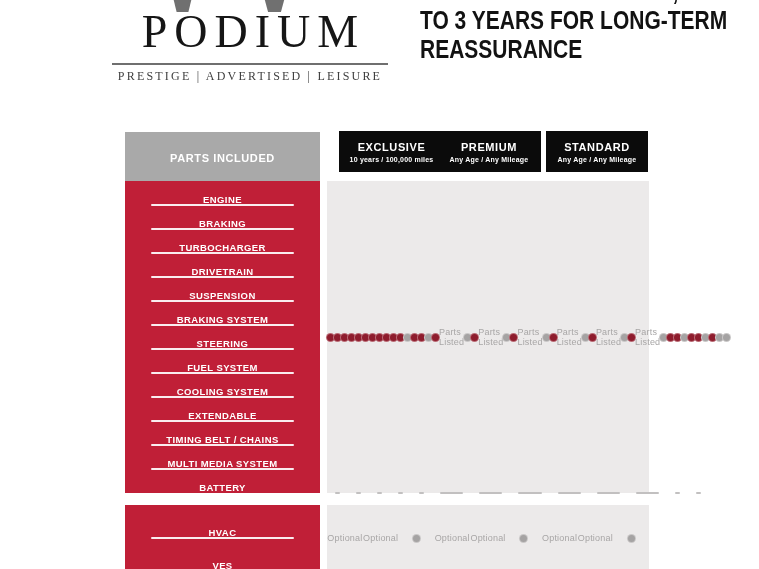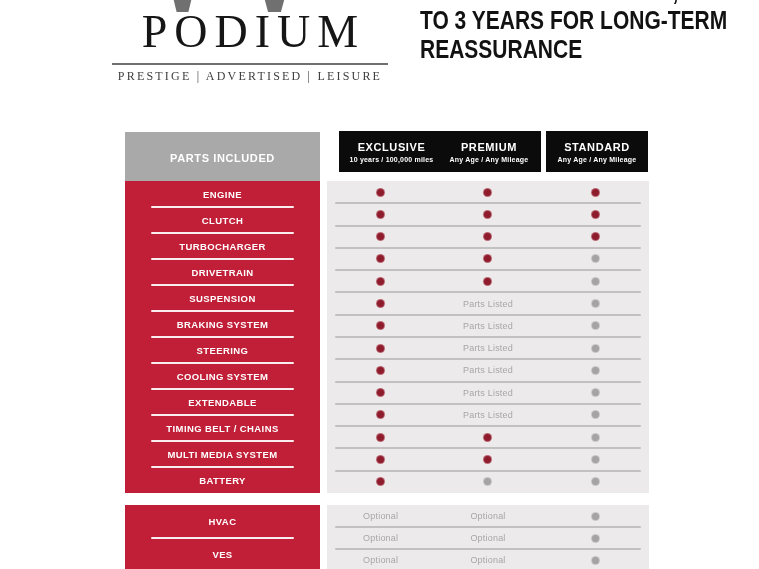--- a/index.html
+++ b/index.html
@@ -36,25 +36,25 @@
   .plan-box .plan-name{font-size:11px;font-weight:bold;letter-spacing:.6px;}
   .plan-box .plan-sub{font-size:7px;font-weight:bold;margin-top:3px;letter-spacing:.2px;}
   .plan-1{left:327px;width:105px;margin-left:12px;}
   .plan-2{left:437px;width:104px;}
   .plan-3{left:546px;width:102px;}
 
   
   .red-col{position:absolute;left:125px;width:195px;background:#c01f37;
            display:flex;flex-direction:column;}
   .gray-panel{position:absolute;left:327px;width:322px;background:#eceaea;
-              display:flex;flex-direction:column;}
+              display:flex;flex-direction:row;}
   .red-col.main,.gray-panel.main{top:181px;height:312px;}
   .red-col.opt,.gray-panel.opt{top:505px;height:66px;}
 
-  .red-row{position:relative;flex:1;display:flex;align-items:center;justify-content:center;}
+  .red-row{position:relative;flex:1;display:flex;align-items:flex-end;justify-content:center;}
   .red-row:not(:last-child)::after{content:"";position:absolute;left:26px;right:26px;bottom:-1px;
            height:2px;background:rgba(255,255,255,.92);border-radius:1px;}
   .red-row .part-label{color:#ffffff;font-size:9.5px;font-weight:bold;letter-spacing:.4px;}
 
   .grid-row{position:relative;flex:1;display:flex;}
   .grid-row:not(:last-child)::after{content:"";position:absolute;left:8px;right:8px;bottom:-1px;
            height:2px;background:#c2c0c0;border-radius:1px;}
   .cell{flex:1;display:flex;align-items:center;justify-content:center;}
   .dot{width:7px;height:7px;border-radius:50%;}
   .dot-red{background:#8e1c2d;box-shadow:0 0 0 1px #b96a74;}
@@ -93,36 +93,39 @@
   <div class="plan-box plan-3">
     <div class="plan-name">STANDARD</div>
     <div class="plan-sub">Any Age / Any Mileage</div>
   </div>
 
   <div class="red-col main" id="main-parts">
       <div class="red-row">
         <span class="part-label">ENGINE</span>
       </div>
       <div class="red-row">
-        <span class="part-label">CLUTCH</span>
+        <span class="part-label">BRAKING</span>
       </div>
       <div class="red-row">
         <span class="part-label">TURBOCHARGER</span>
       </div>
       <div class="red-row">
         <span class="part-label">DRIVETRAIN</span>
       </div>
       <div class="red-row">
         <span class="part-label">SUSPENSION</span>
       </div>
       <div class="red-row">
         <span class="part-label">BRAKING SYSTEM</span>
       </div>
       <div class="red-row">
         <span class="part-label">STEERING</span>
+      </div>
+      <div class="red-row">
+        <span class="part-label">FUEL SYSTEM</span>
       </div>
       <div class="red-row">
         <span class="part-label">COOLING SYSTEM</span>
       </div>
       <div class="red-row">
         <span class="part-label">EXTENDABLE</span>
       </div>
       <div class="red-row">
         <span class="part-label">TIMING BELT / CHAINS</span>
       </div>

